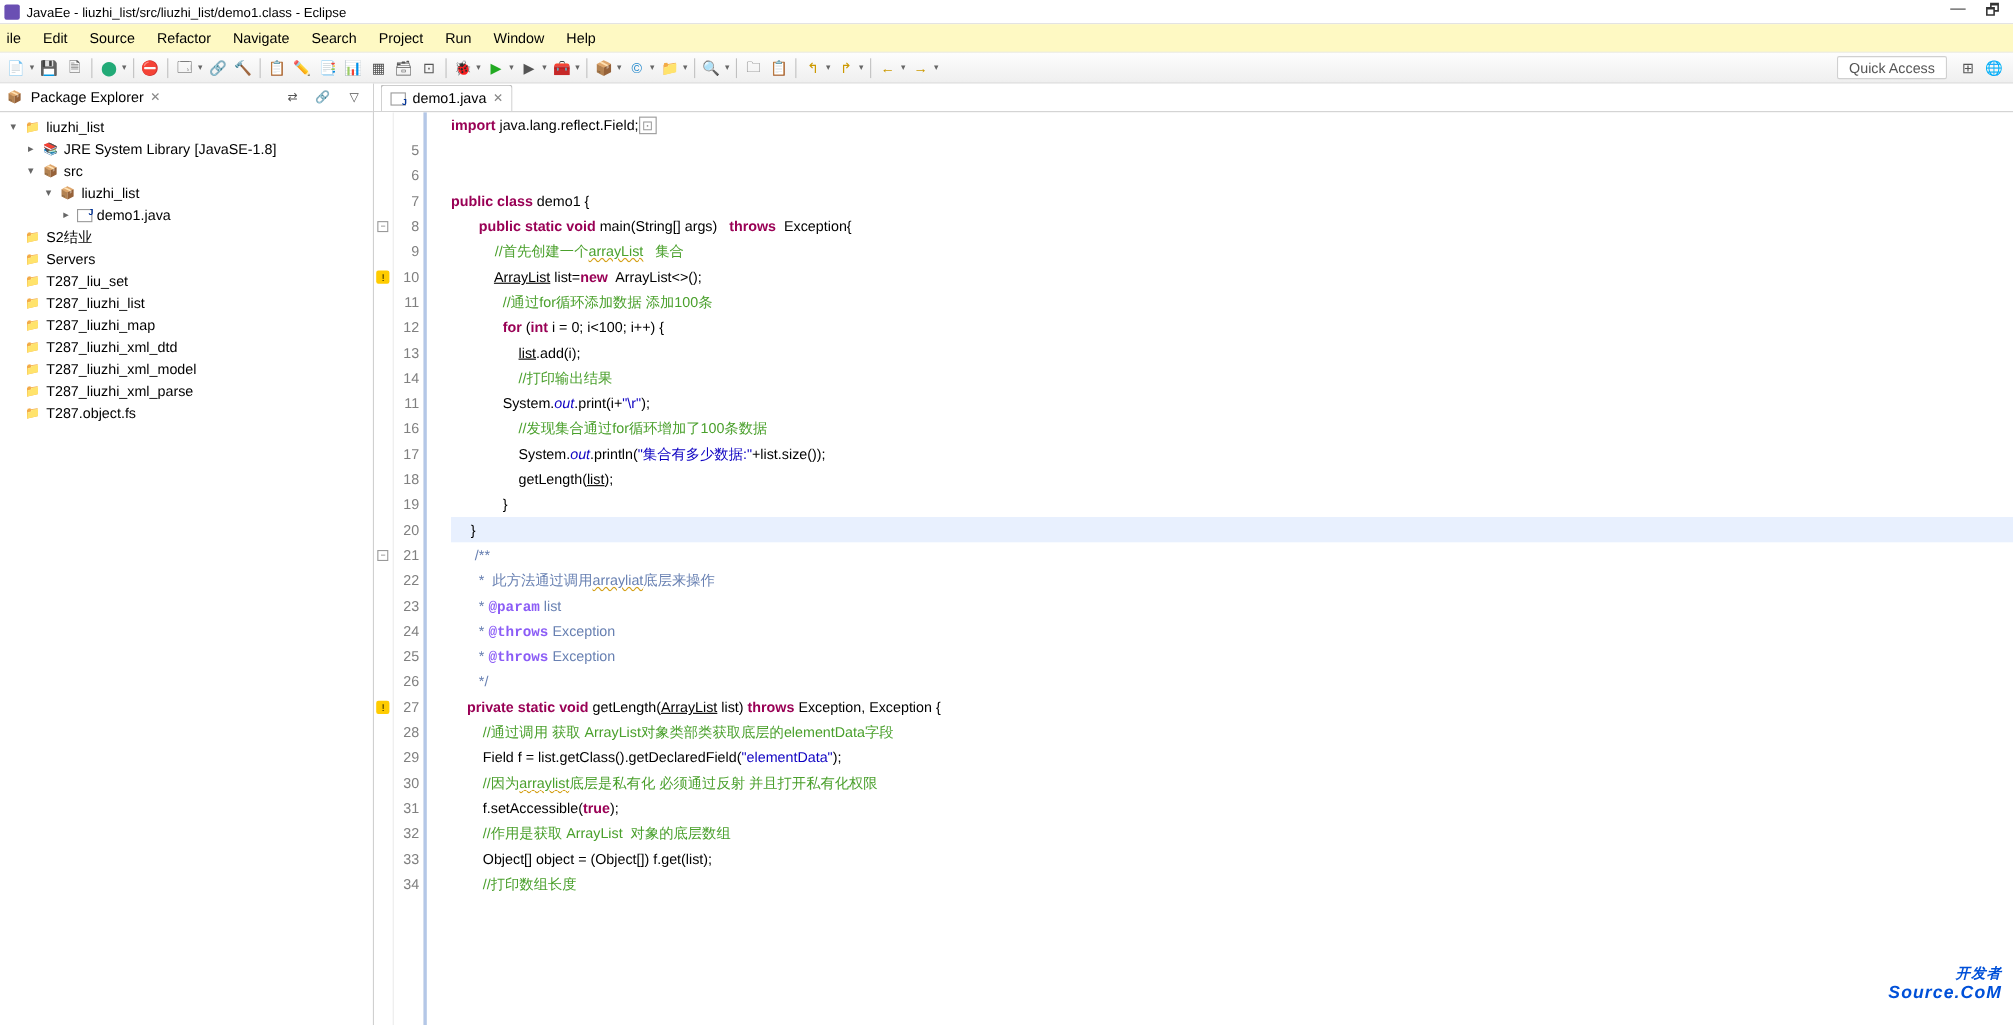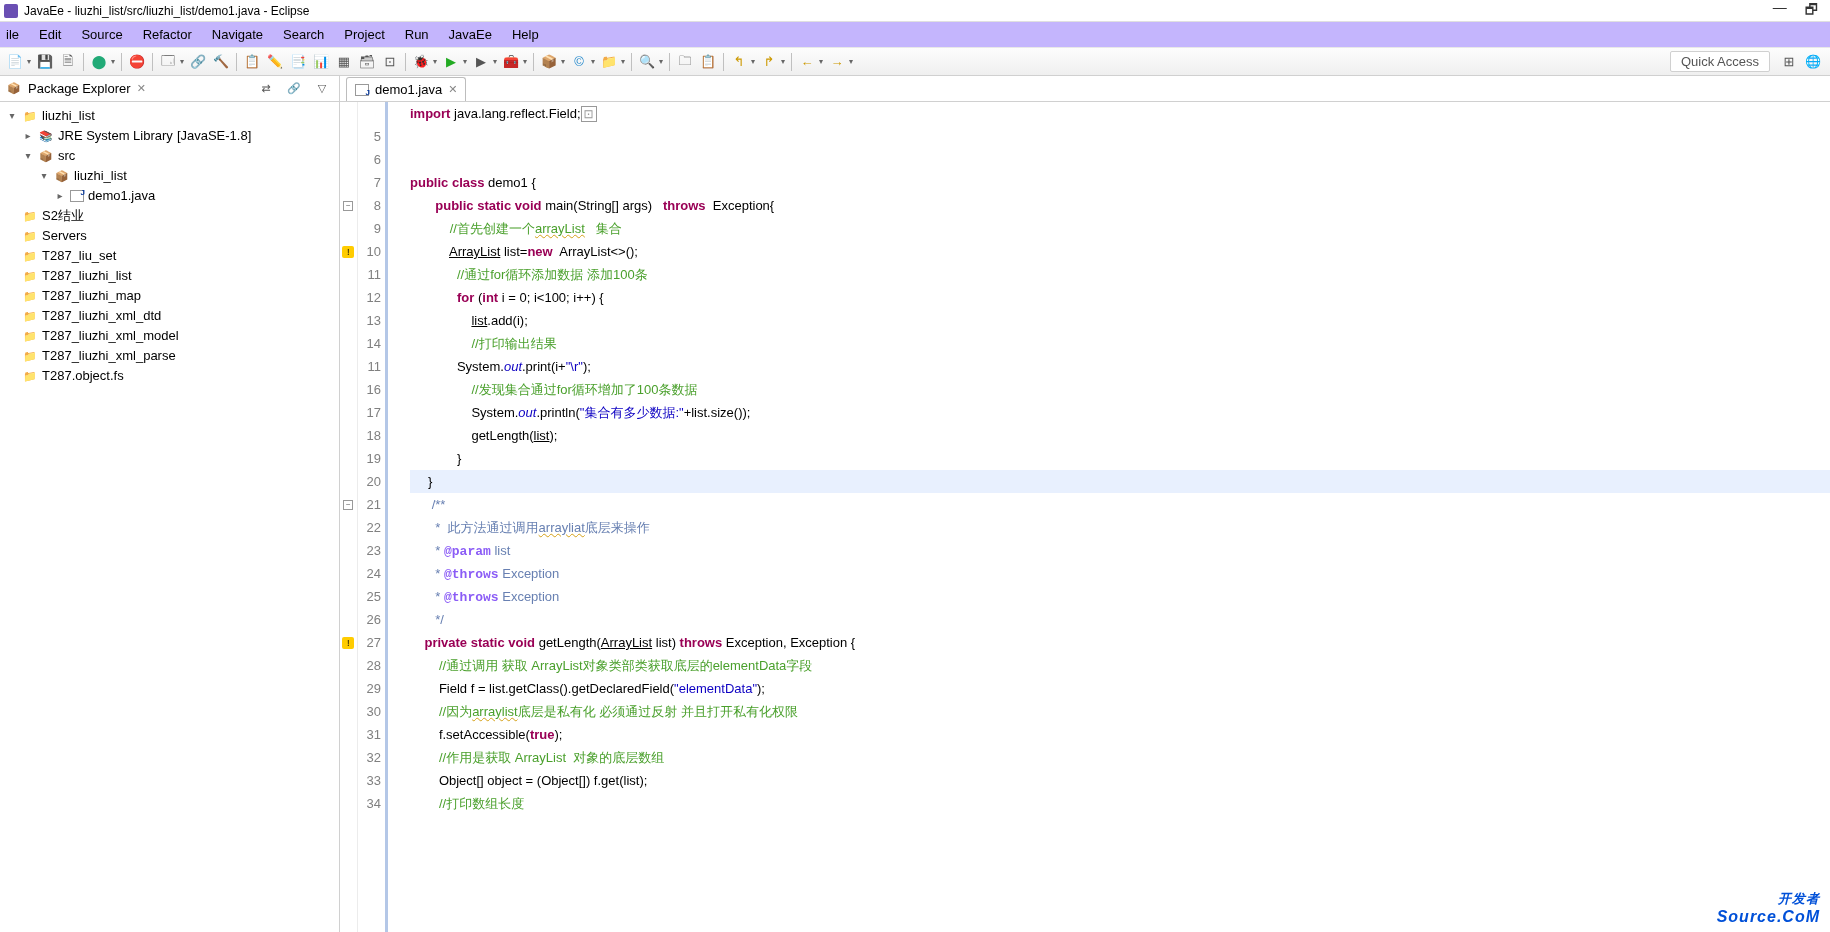--- a/index.html
+++ b/index.html
@@ -3,21 +3,21 @@
 <meta charset="utf-8">
 <style>
 * { margin:0; padding:0; box-sizing:border-box; font-family:"Segoe UI",Tahoma,sans-serif; font-size:13px; }
 body { background:#fff; overflow:hidden; width:1830px; height:932px; }
 .titlebar { height:22px; background:#fff; border-bottom:1px solid #e0e0e0; display:flex; align-items:center; padding:0 4px; justify-content:space-between;}
 .titlebar-left { display:flex; align-items:center; gap:6px;}
 .titlebar-icon { width:14px; height:14px; background:#6a4fb3; border-radius:2px;}
 .titlebar-title { font-size:12px; color:#000;}
 .titlebar-ctrls { display:flex; gap:18px; padding-right:8px;}
 .titlebar-ctrls span { font-size:14px; color:#333;}
-.menubar { height:26px; display:flex; align-items:center; background:#c4b5fd; border-bottom:1px solid #e8e8e8; gap:0;}
+.menubar { height:26px; display:flex; align-items:center; background:#fef9c3; border-bottom:1px solid #e8e8e8; gap:0;}
 .menubar .mitem { padding:4px 10px; font-size:13px; color:#000; cursor:default;}
 .menubar .mitem:first-child { padding-left:6px; }
 .toolbar { height:28px; background:linear-gradient(#fdfdfd,#efefef); border-bottom:1px solid #d0d0d0; display:flex; align-items:center; padding:0 4px; gap:2px; justify-content:space-between;}
 .toolbar-left { display:flex; align-items:center; gap:1px;}
 .tbtn { width:22px; height:22px; display:flex; align-items:center; justify-content:center; border-radius:2px; font-size:13px; color:#555;}
 .tsep { width:1px; height:18px; background:#c0c0c0; margin:0 3px;}
 .tdrop { width:8px; display:flex; align-items:center; justify-content:center; font-size:8px; color:#666; margin-left:-2px;}
 .quick-access { border:1px solid #d0d0d0; padding:2px 10px; font-size:13px; color:#555; background:#fff; border-radius:2px; margin-right:4px;}
 .persp-icons { display:flex; gap:2px; margin-right:2px;}
 .main { display:flex; height:calc(100% - 76px);}
@@ -55,47 +55,47 @@
 .mark-w { width:12px; height:12px; background:#ffcc00; border-radius:2px; display:flex; align-items:center; justify-content:center; color:#000; font-size:9px;}
 .mark-minus { width:10px; height:10px; border:1px solid #999; display:flex; align-items:center; justify-content:center; font-size:8px; color:#666; background:#fff;}
 .kw { color:#990055; font-weight:bold;}
 .cmt { color:#4aa02c;}
 .str { color:#0d00c2;}
 .field { color:#0d00c2; font-style:italic;}
 .underline-squiggle { text-decoration: underline wavy #d4a017; text-decoration-thickness:1px;}
 .underline { text-decoration: underline;}
 .jdoc { color:#6880b2;}
 .jdoc-kw { color:#8b5cf6; font-weight:bold;font-family:Liberation Mono, monospace;}
-.watermark { position:fixed; right:10px; bottom:6px; font-family:"Arial Black",sans-serif; font-size:20px; font-style:italic; color:#0050d8; font-weight:900; line-height:18px; text-align:right; letter-spacing:1px;}
+.watermark { position:fixed; right:10px; bottom:20px; font-family:"Arial Black",sans-serif; font-size:20px; font-style:italic; color:#0050d8; font-weight:900; line-height:18px; text-align:right; letter-spacing:1px;}
 .watermark .sm { font-size:16px;}
 </style>
 </head>
 <body>
 
 <div class="titlebar">
   <div class="titlebar-left">
     <span class="titlebar-icon"></span>
-    <span class="titlebar-title">JavaEe - liuzhi_list/src/liuzhi_list/demo1.java - Eclipse</span>
+    <span class="titlebar-title">JavaEe - liuzhi_list/src/liuzhi_list/demo1.class - Eclipse</span>
   </div>
   <div class="titlebar-ctrls">
     <span>—</span>
     <span>🗗</span>
   </div>
 </div>
 
 <div class="menubar">
   <div class="mitem">ile</div>
   <div class="mitem">Edit</div>
   <div class="mitem">Source</div>
   <div class="mitem">Refactor</div>
   <div class="mitem">Navigate</div>
   <div class="mitem">Search</div>
   <div class="mitem">Project</div>
   <div class="mitem">Run</div>
-  <div class="mitem">JavaEe</div>
+  <div class="mitem">Window</div>
   <div class="mitem">Help</div>
 </div>
 
 <div class="toolbar">
   <div class="toolbar-left">
     <div class="tbtn">📄</div>
       <div class="tdrop">▾</div>
     <div class="tbtn">💾</div>
     <div class="tbtn">🗎</div>
     <div class="tsep"></div>

